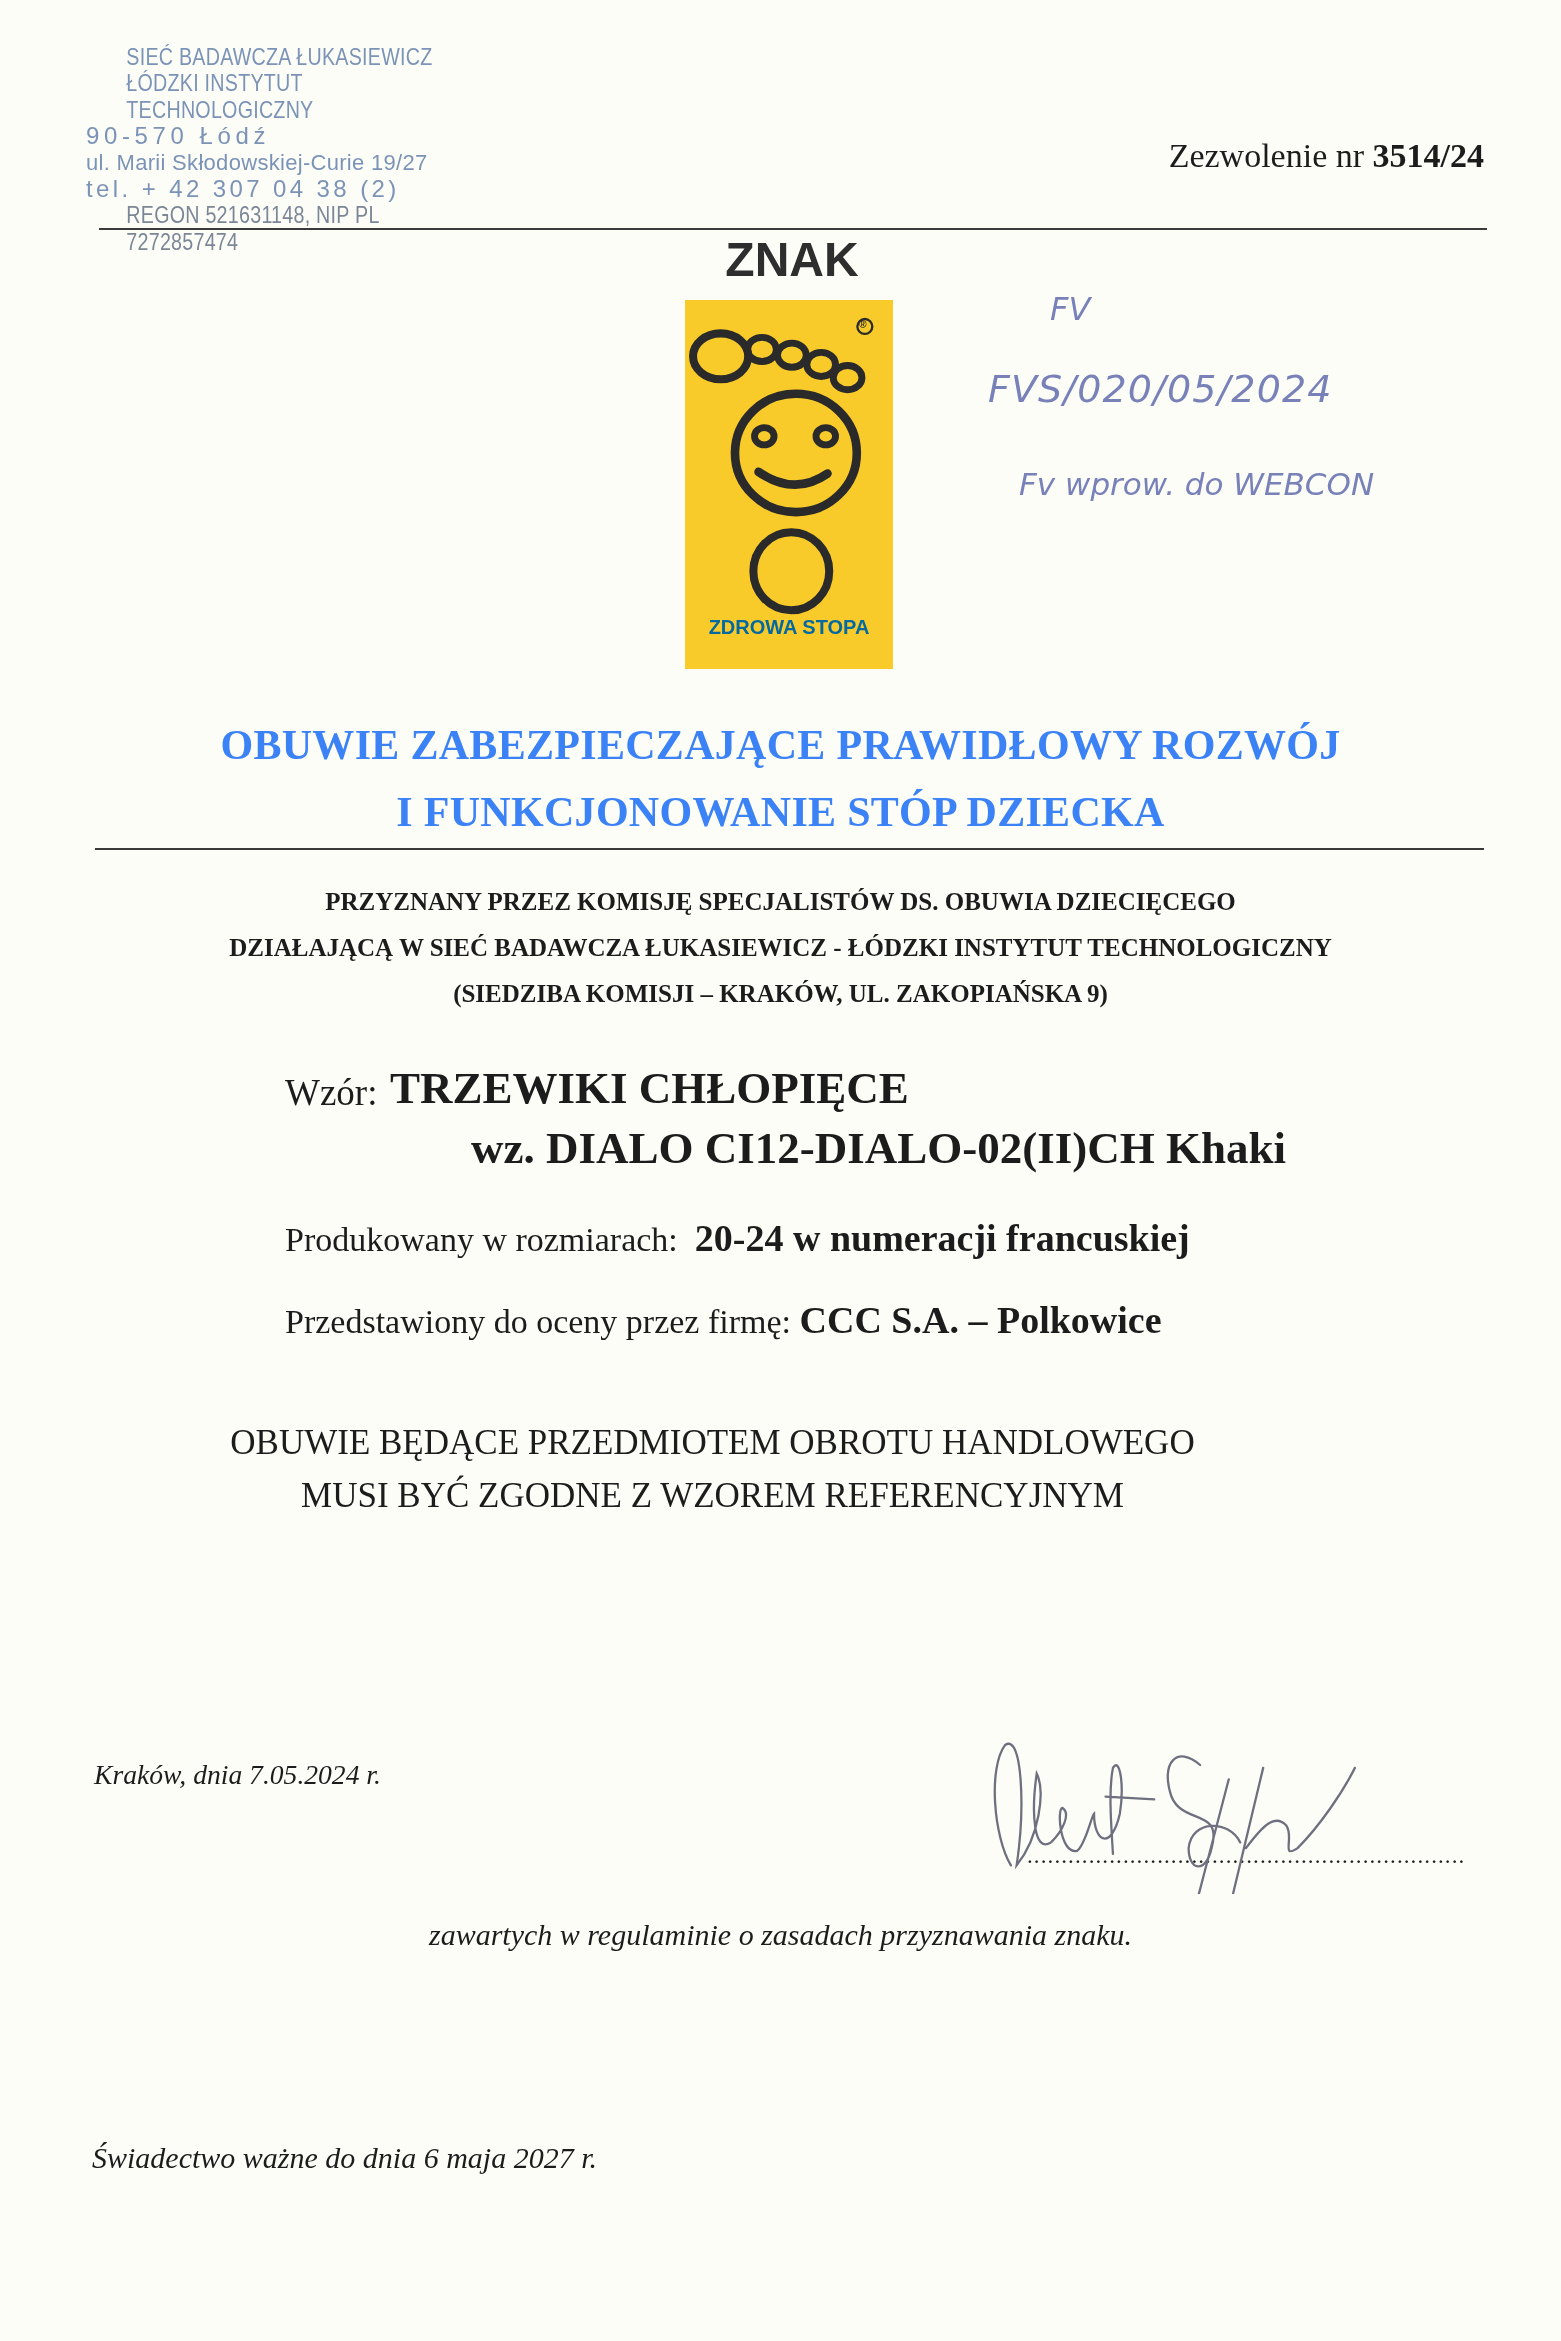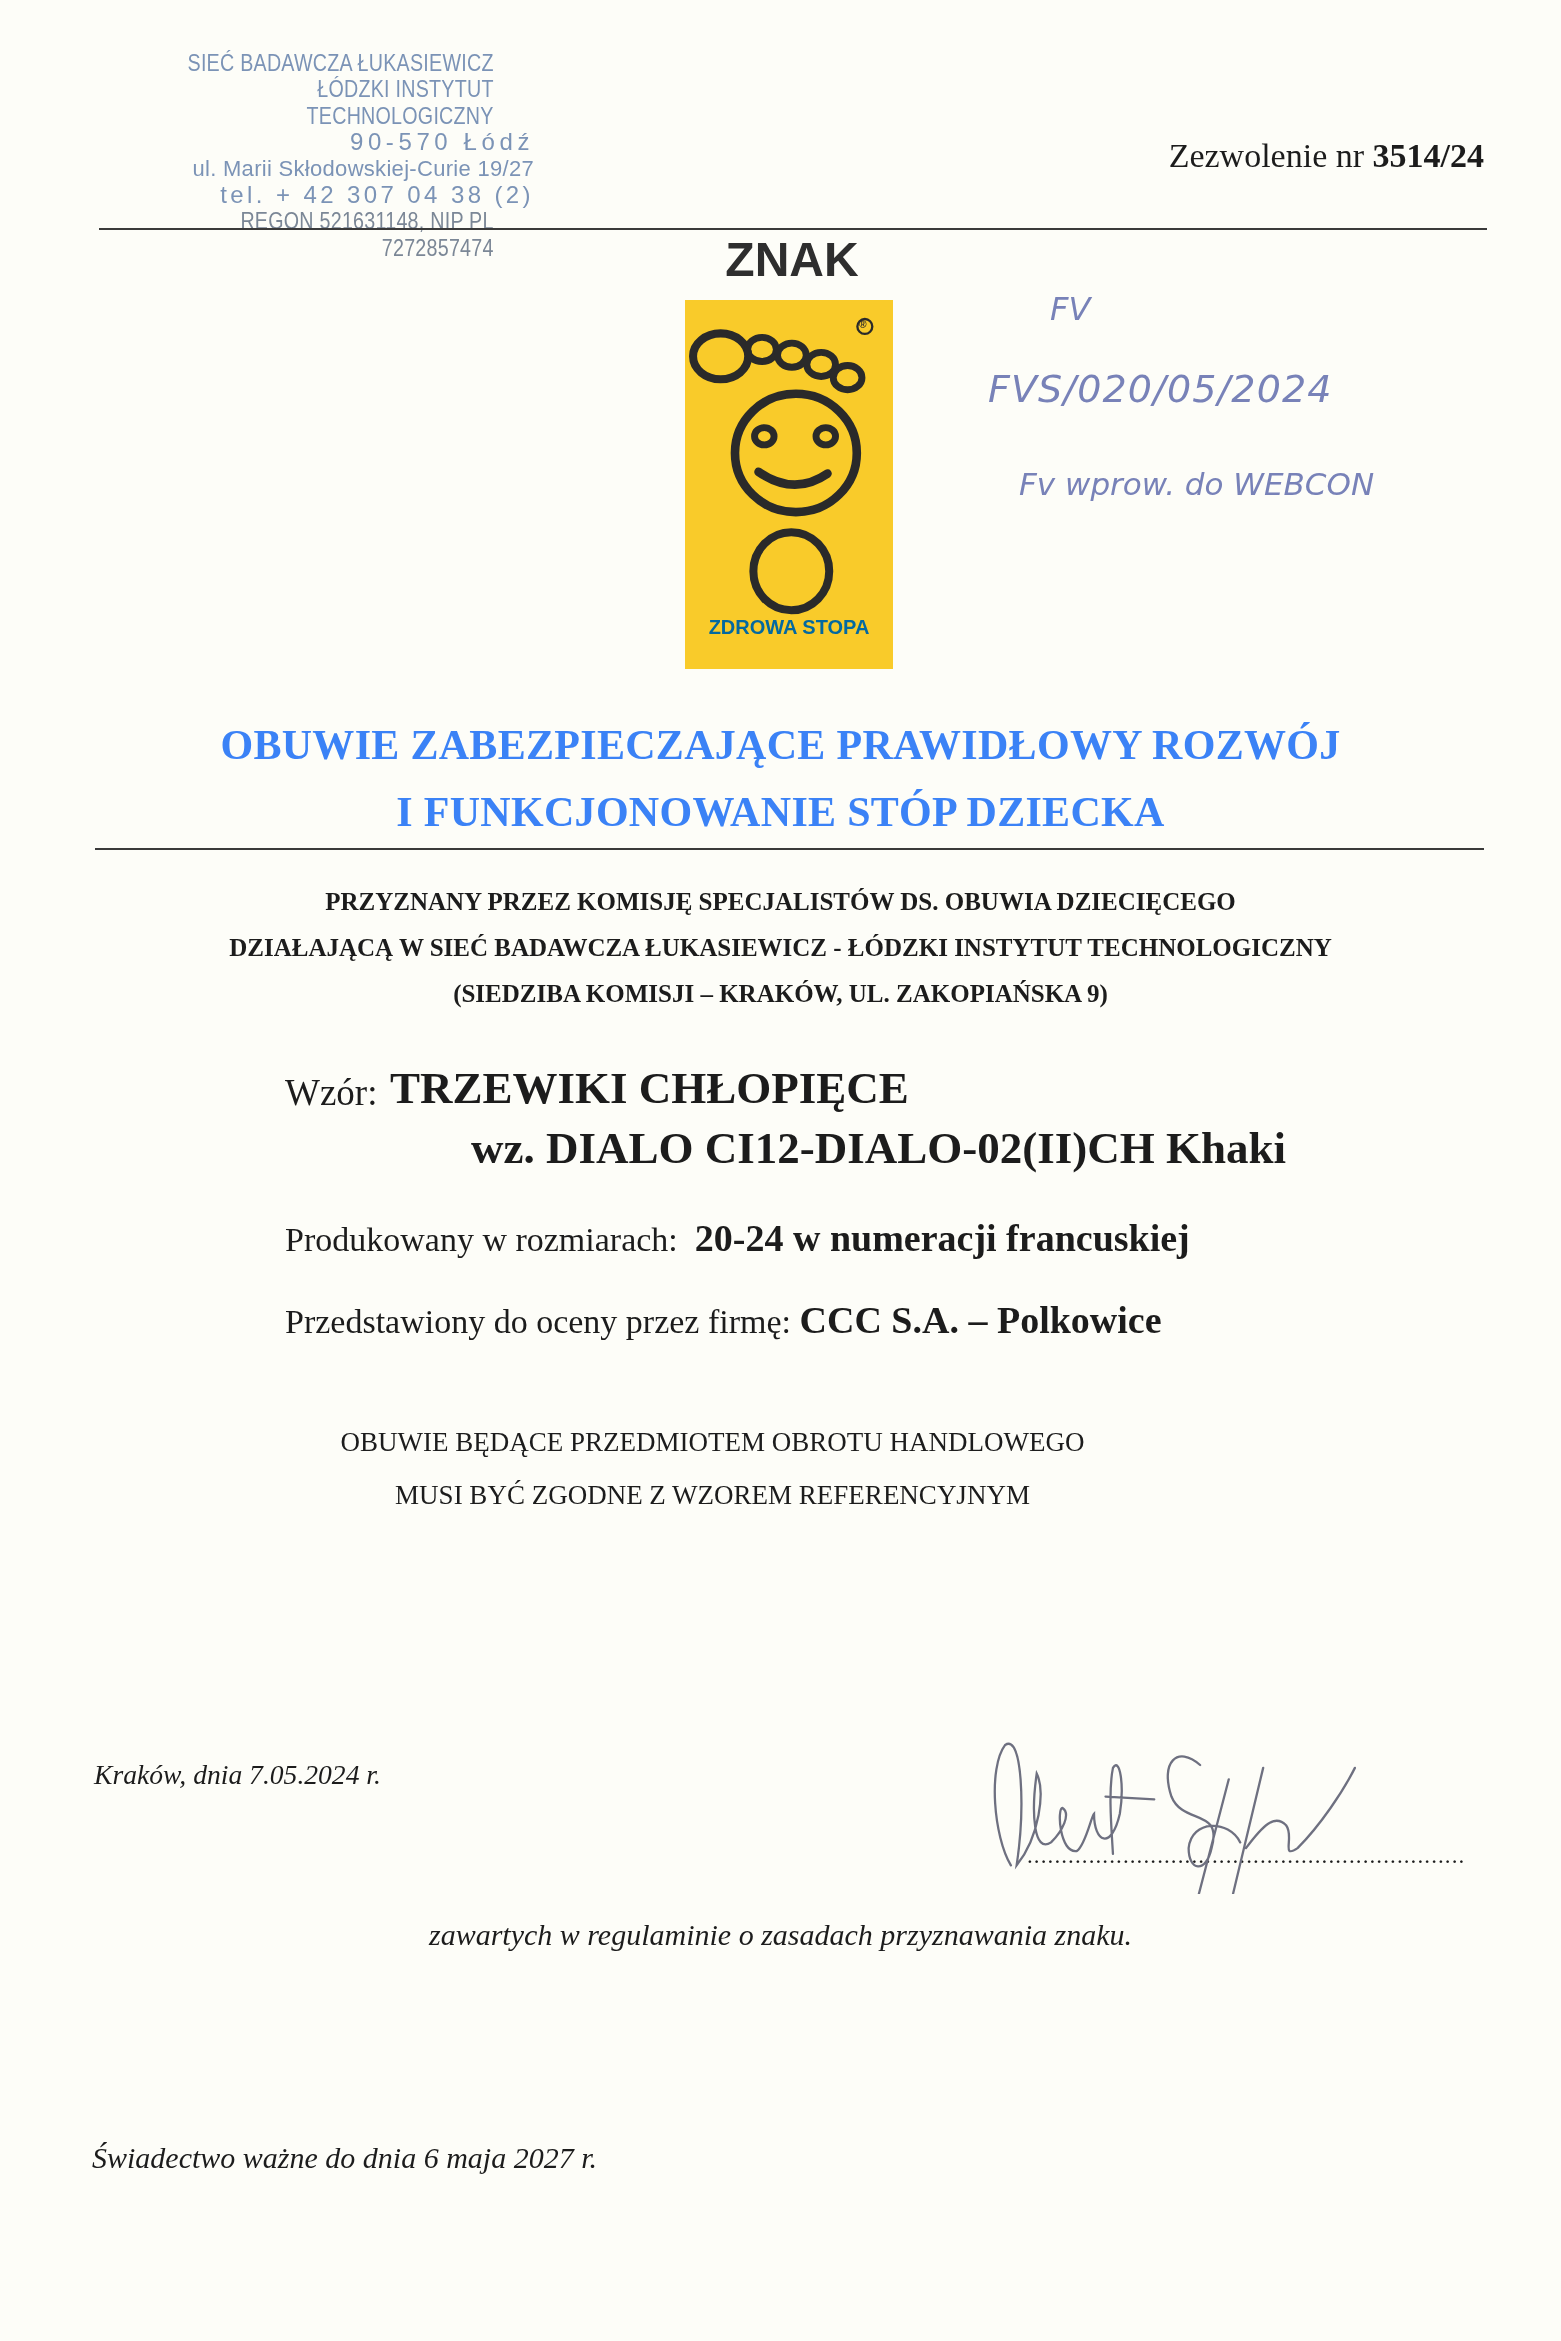--- a/index.html
+++ b/index.html
@@ -5,24 +5,24 @@
   html, body { margin: 0; padding: 0; }
   body {
     width: 1561px; height: 2342px;
     background: #fdfdf8;
     position: relative; overflow: hidden;
     font-family: "Liberation Serif", "DejaVu Serif", serif;
     color: #1c1c1c;
   }
   .abs { position: absolute; }
   .stamp {
-    left: 86px; top: 50px; width: 448px;
+    left: 86px; top: 44px; width: 448px;
     color: #7b93b6;
     font-family: "Liberation Sans", "DejaVu Sans", sans-serif;
-    text-align: right;
+    text-align: left;
     line-height: 26.4px;
     font-size: 24px;
     letter-spacing: 0.3px;
   }
   .stamp .s1 { transform: scaleX(0.82); display:block; }
   .stamp .s4 { font-size: 22px; }
   .stamp .s6 { color: #7b8796; }
   .permit {
     right: 77px; top: 137px;
     font-size: 34px;
@@ -64,21 +64,21 @@
     font-weight: bold; font-size: 25px; line-height: 46px;
     top: 879px; color: #1c1c1c;
   }
   .model-label { left: 285px; top: 1071px; font-size: 37px; }
   .model-value { left: 390px; top: 1062px; font-size: 45px; font-weight: bold; }
   .model-code  { left: 471px; top: 1122px; font-size: 45px; font-weight: bold; white-space: nowrap; }
   .row { left: 285px; font-size: 34px; white-space: nowrap; }
   .row b { font-weight: bold; font-size: 38px; margin-top: 32px; }
   .notice {
     left: 0; width: 1425px; text-align: center;
-    font-size: 27px; line-height: 53px; top: 1416px;
+    font-size: 35px; line-height: 53px; top: 1416px;
   }
   .italic { font-style: italic; }
   .place-date { left: 94px; top: 1759px; font-size: 27.6px; }
   .dots {
     left: 1027px; top: 1843px; width: 436px;
     font-size: 23px; letter-spacing: 1.1px; overflow: hidden; white-space: nowrap;
   }
   .sig { left: 976px; top: 1722px; }
   .obligation {
     left: 0; width: 1561px; text-align: center;

